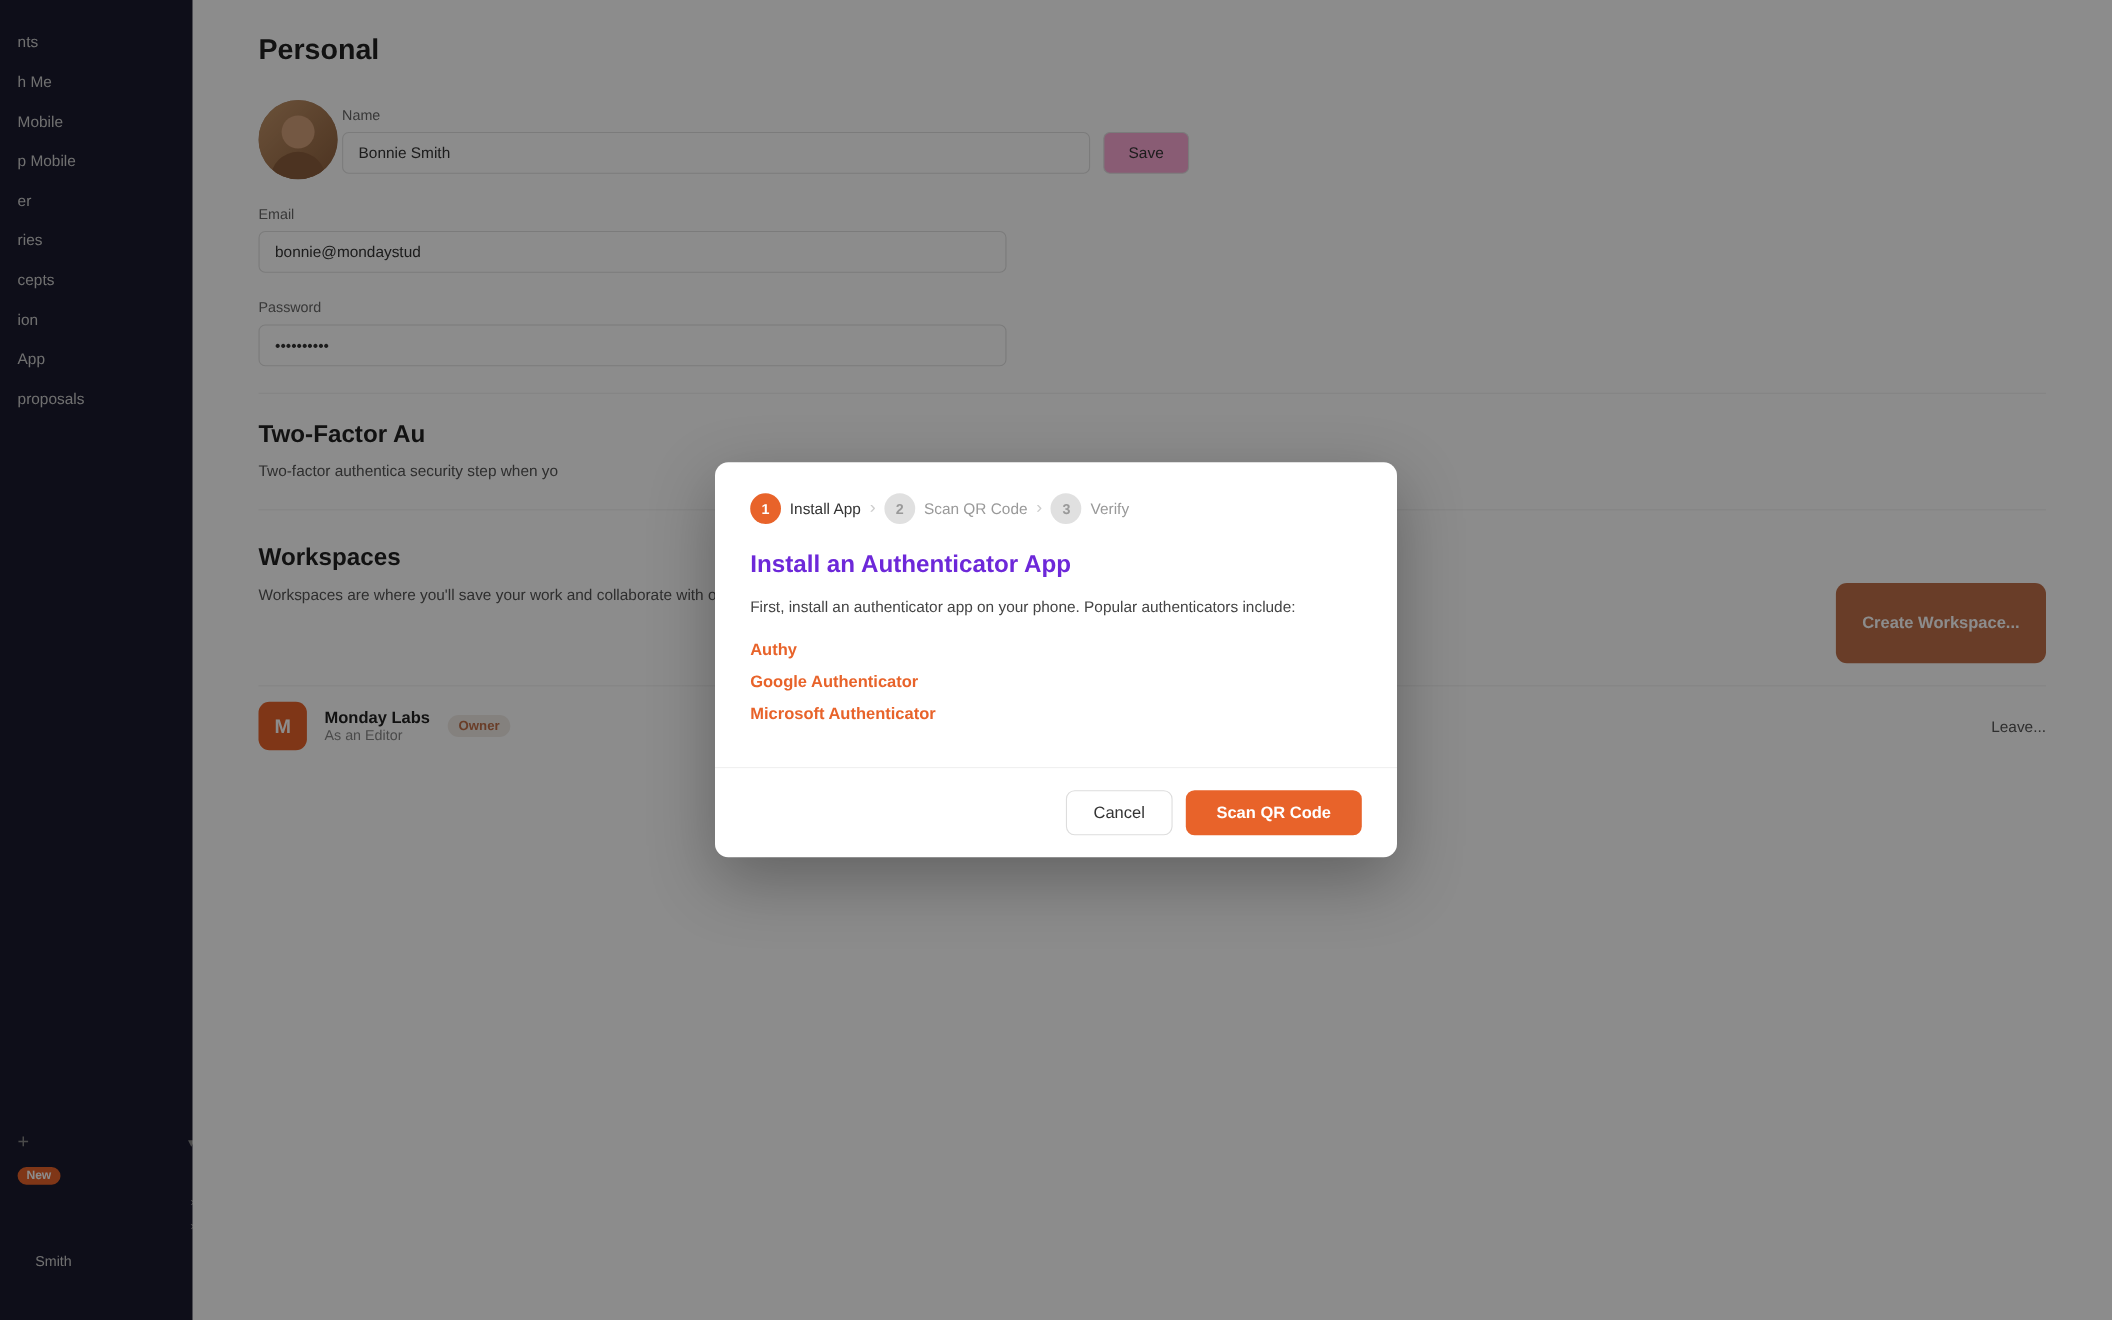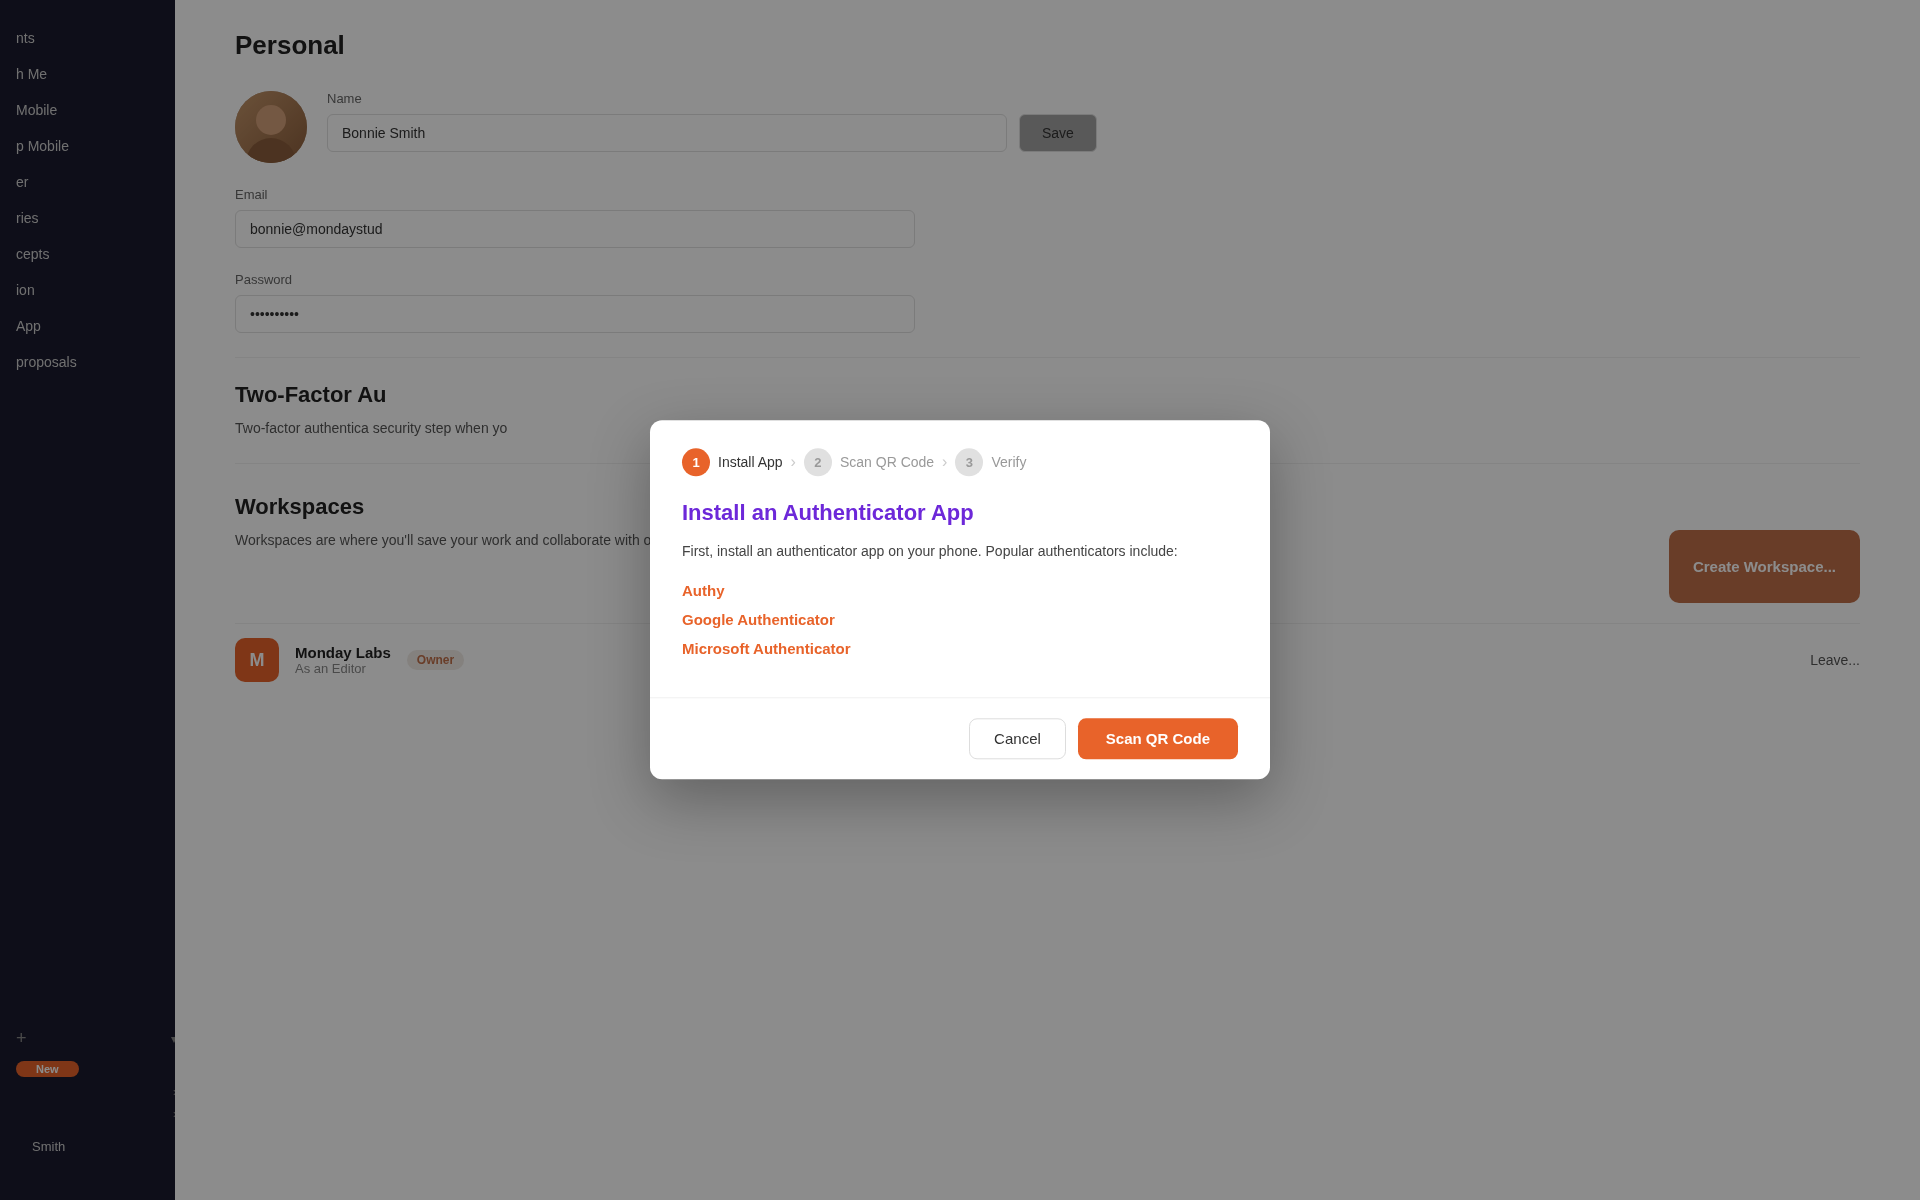--- a/index.html
+++ b/index.html
@@ -36,21 +36,21 @@
       padding: 10px 16px;
       color: #ccc;
       font-size: 14px;
       cursor: pointer;
     }
     .sidebar-new-badge {
       background: #e8632a;
       color: white;
       font-size: 11px;
       font-weight: 700;
-      padding: 2px 20px;
+      padding: 2px 8px;
       border-radius: 10px;
     }
     .sidebar-chevron {
       color: #888;
       font-size: 12px;
       margin-left: auto;
     }
     .sidebar-plus {
       color: #888;
       font-size: 18px;
@@ -77,22 +77,23 @@
 
     .page-title {
       font-size: 26px;
       font-weight: 700;
       color: #222;
       margin-bottom: 30px;
     }
 
     .avatar-row {
       display: flex;
+      align-items: center;
       margin-bottom: 24px;
-      gap: 20px;
+      gap: 4px;
     }
     .avatar {
       width: 72px;
       height: 72px;
       border-radius: 50%;
       background: #b0927a;
       overflow: hidden;
       display: flex;
       align-items: center;
       justify-content: center;
@@ -144,21 +145,21 @@
       max-width: 680px;
       padding: 10px 14px;
       border: 1px solid #e0e0e0;
       border-radius: 6px;
       font-size: 14px;
       color: #333;
       background: #fff;
     }
     .save-btn {
       padding: 10px 22px;
-      background: #a3a3a3;
+      background: #f9a8d4;
       border: 1px solid #e0e0e0;
       border-radius: 6px;
       font-size: 14px;
       color: #333;
       cursor: pointer;
     }
 
     .divider {
       height: 1px;
       background: #f0f0f0;

